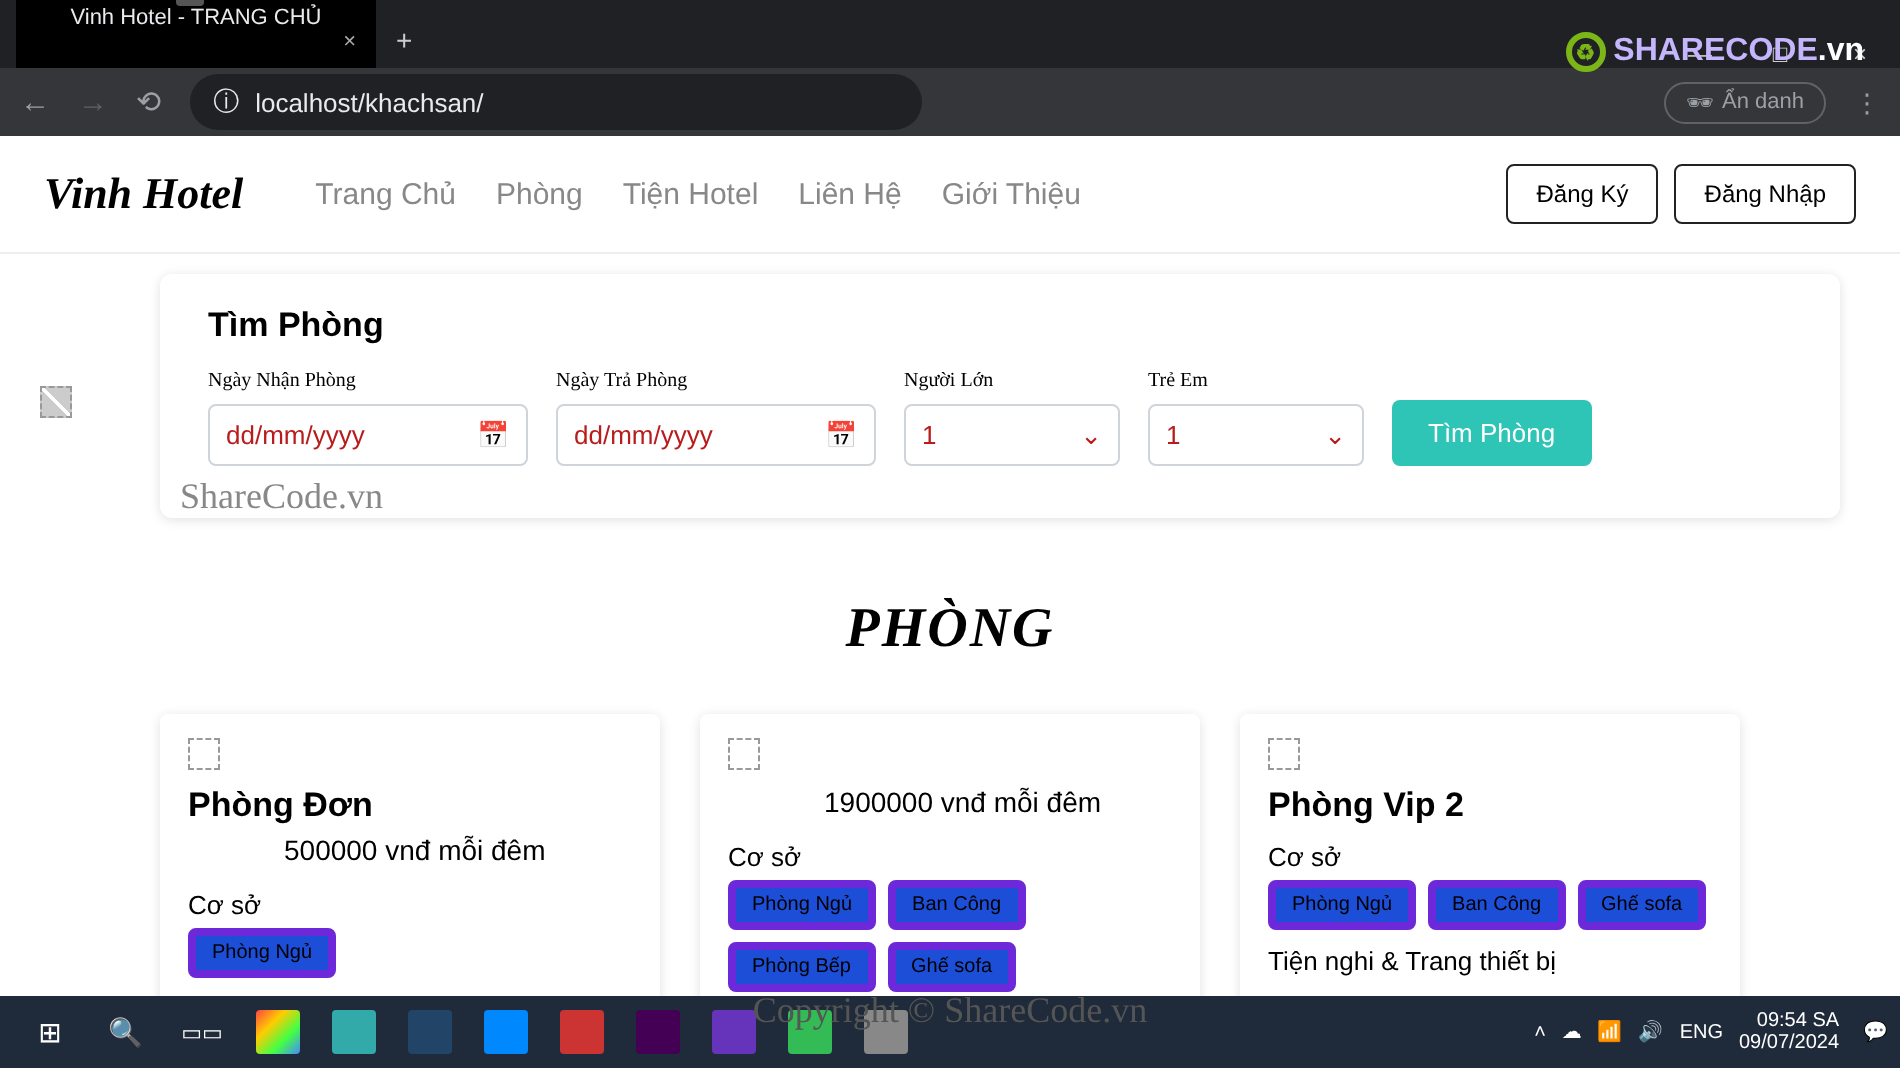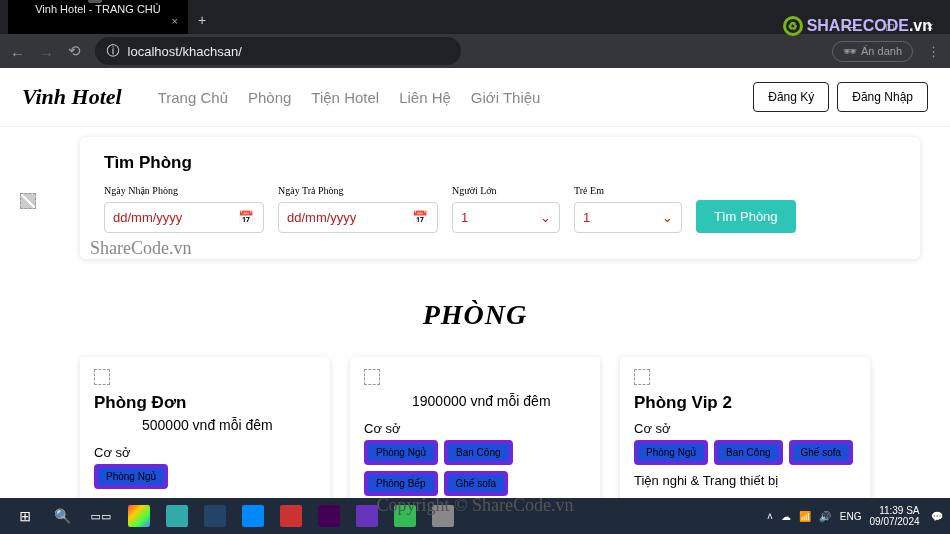--- a/index.html
+++ b/index.html
@@ -231,18 +231,18 @@
   <div class="tb-item">
       <span class="tb-icon" style="background:#888"></span>
     </div>
   <div class="tray">
     <span>˄</span>
     <span>☁</span>
     <span>📶</span>
     <span>🔊</span>
     <span>ENG</span>
     <div class="clock">
-      <div>11:39 SA</div>
+      <div>09:54 SA</div>
       <div>09/07/2024</div>
     </div>
     <span>💬</span>
   </div>
 </div>
 
 </body></html>

